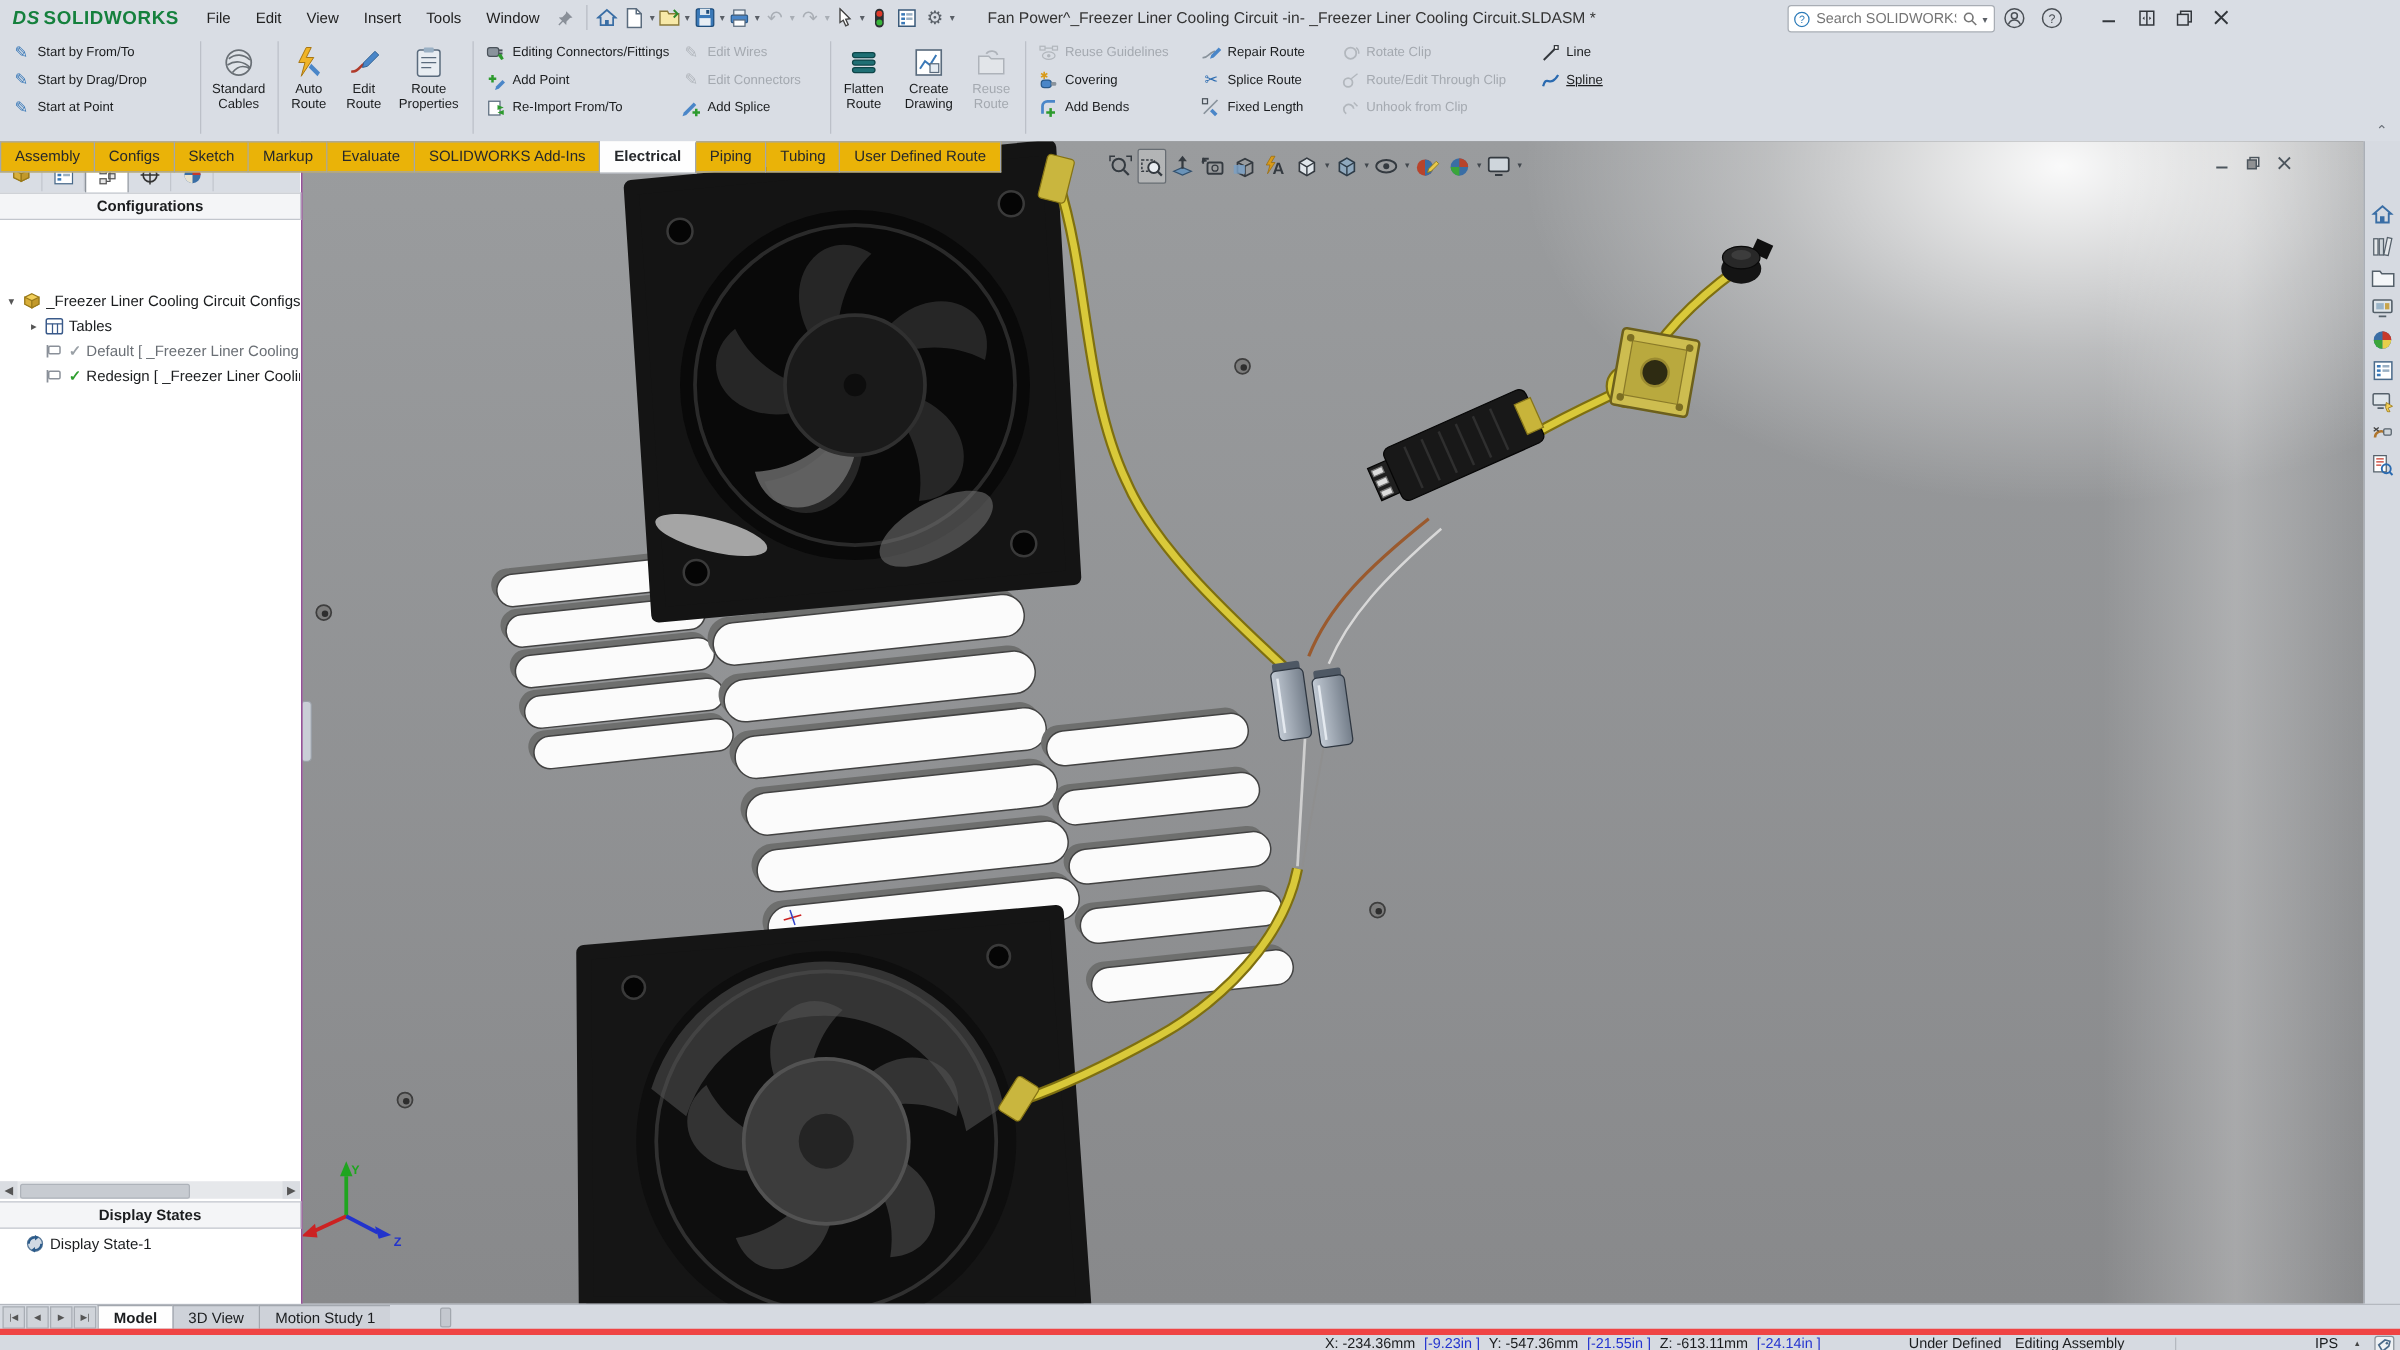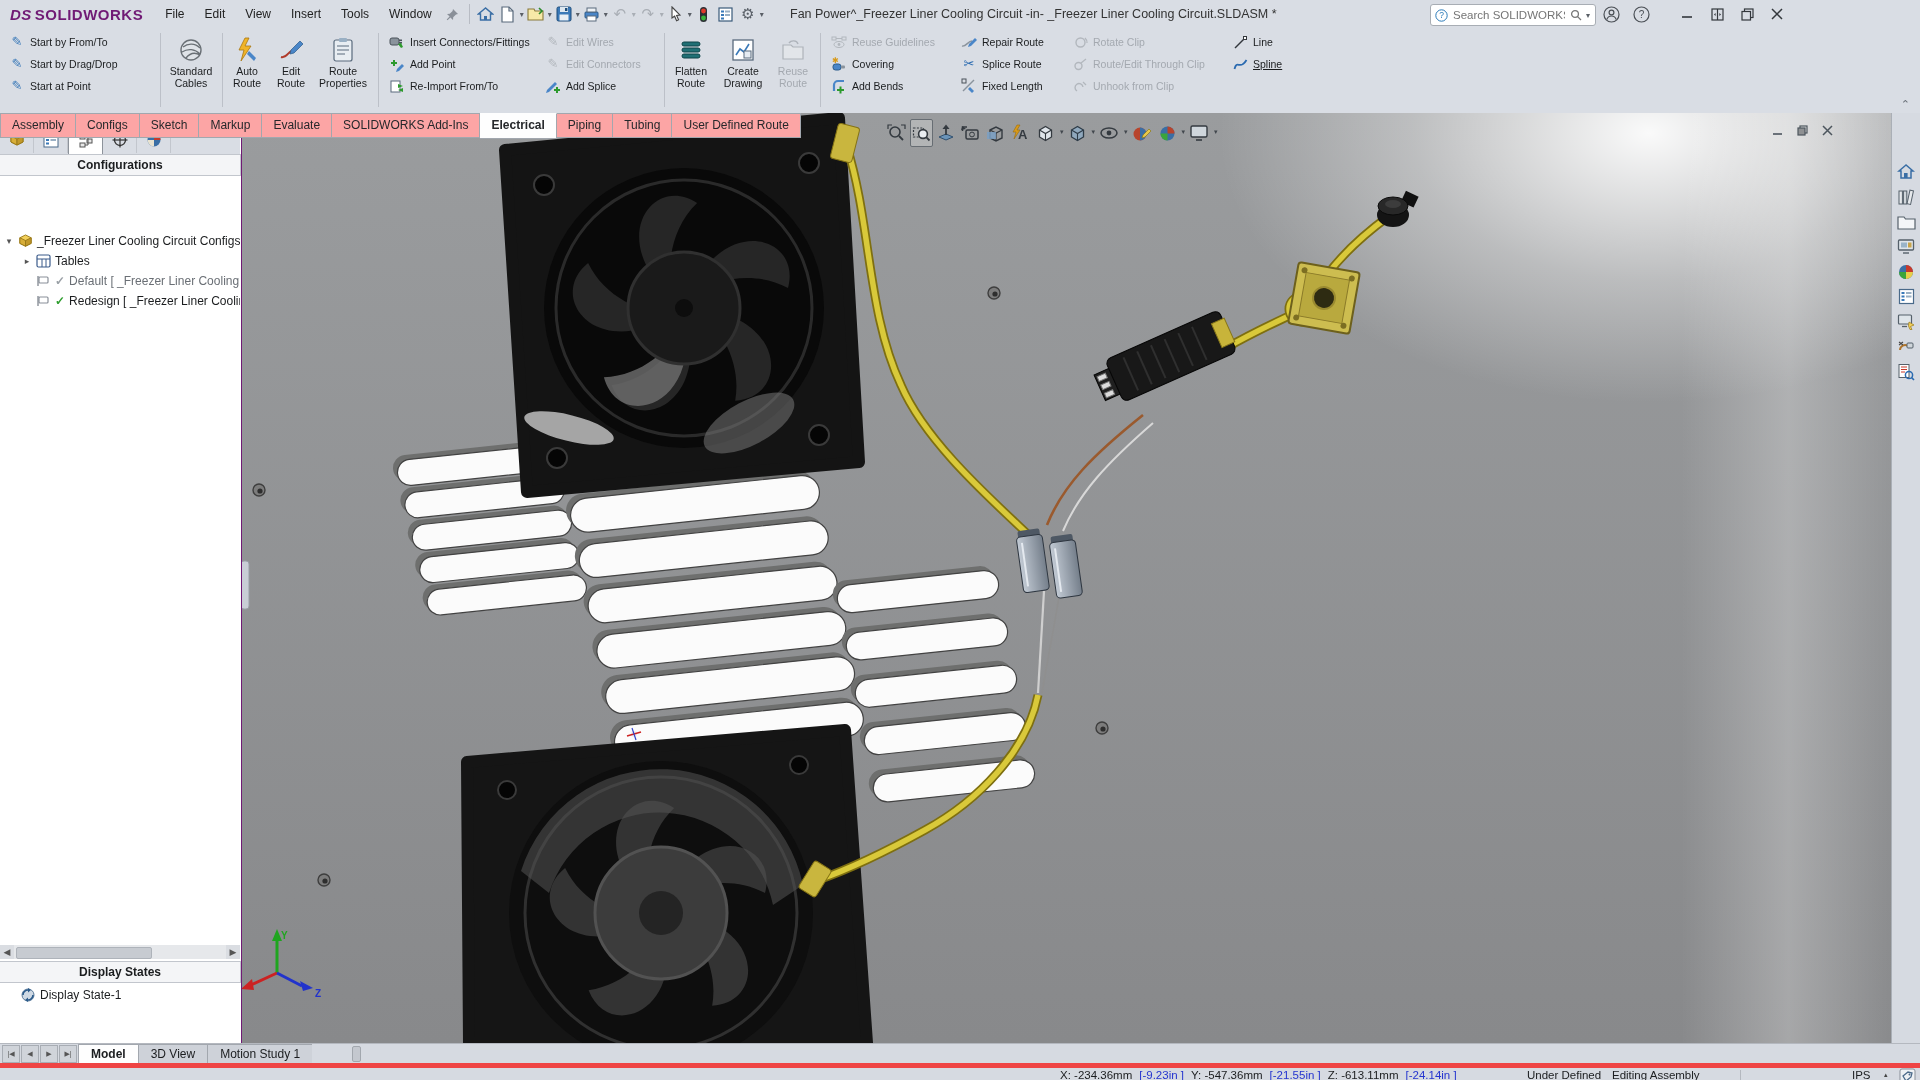--- a/index.html
+++ b/index.html
@@ -4,21 +4,21 @@
 <style>
   html,body{margin:0;padding:0}
   body{width:1920px;height:1080px;overflow:hidden;background:#d6dae1;
        font-family:"Liberation Sans",sans-serif;font-size:12px;color:#1b1d1f;
        -webkit-font-smoothing:antialiased}
   .a{position:absolute}
   .flex{display:flex;align-items:center}
   svg{display:block}
   
   #menubar{left:0;top:0;width:1920px;height:28px;background:#d9dde4;border-bottom:1px solid #c2c6cd}
-  .logo{font-weight:bold;font-size:15px;color:#701a75;letter-spacing:.5px}
+  .logo{font-weight:bold;font-size:15px;color:#15803d;letter-spacing:.5px}
   .menu-item{padding:0 10px;height:28px;line-height:28px;color:#222;cursor:default}
   .tbtn{width:22px;height:22px;display:flex;align-items:center;justify-content:center;border-radius:2px}
   .caret{font-size:8px;color:#5a5f66;margin:0 1px}
   .vsep{width:1px;height:20px;background:#b8bcc4;margin:0 5px}
   #doc-title{top:7px;left:790px;font-size:12.5px;color:#333;white-space:nowrap}
   #search-box{top:4px;left:1430px;width:156px;height:20px;background:#fff;border:1px solid #a8adb4;
      border-radius:3px;display:flex;align-items:center;padding:0 4px;gap:3px}
   #search-box input{border:0;outline:0;flex:1;font-size:11.5px;color:#666;font-family:"Liberation Sans",sans-serif;background:transparent;min-width:0}
   .winbtn{width:30px;height:24px;display:flex;align-items:center;justify-content:center}
   
@@ -29,21 +29,21 @@
   .sb.dis{color:#a4a9b0}
   .lb{position:absolute;top:3px;height:78px;display:flex;flex-direction:column;align-items:center;
       justify-content:flex-start;text-align:center;border-radius:2px;padding-top:4px}
   .lb .lic{height:30px;display:flex;align-items:center}
   .lb .ltxt{line-height:12px;margin-top:0}
   .lb.dis{color:#a4a9b0}
   .gi{display:inline-block;width:16px;text-align:center;font-size:13px;line-height:16px}
   #ribbon-collapse{position:absolute;right:10px;bottom:2px;color:#6a7078;font-size:11px}
   
   #tabstrip{left:0;top:113px;height:24px;display:flex;z-index:5}
-  .ctab{height:23px;line-height:23px;padding:0 11px;background:#fca5a5;border:1px solid #a2a7ae;
+  .ctab{height:23px;line-height:23px;padding:0 11px;background:#eab308;border:1px solid #a2a7ae;
         border-left:none;color:#26282b;white-space:nowrap}
   .ctab:first-child{border-left:1px solid #a2a7ae}
   .ctab.active{background:#fefefe;font-weight:bold;border-top:1px solid #fefefe;height:24px}
   
   #left-panel{left:0;top:113px;width:241px;height:930px;background:#fff;border-right:1px solid #701a75;z-index:4}
   #panel-grip{left:0;top:0;width:240px;height:14px;background:#d9dde4;border-bottom:1px solid #c6cad1;
       display:flex;align-items:center;justify-content:center}
   .grip-dot{width:6px;height:6px;border-radius:50%;background:#c0c4ca;border:1px solid #9aa0a8}
   #panel-tabs{left:0;top:14px;width:240px;height:27px;background:#d9dde4;display:flex}
   .ptab{width:33px;height:26px;display:flex;align-items:center;justify-content:center;border-right:1px solid #c2c6cd}
@@ -291,21 +291,21 @@
   <div class="scol" style="left:384px;width:150px">
     <div class="sb">
         <span>
           <svg width="16" height="16" viewBox="0 0 16 16">
             <rect x="1" y="4" width="9" height="7" rx="2" fill="#8a939c" stroke="#4a525a"></rect>
             <rect x="10" y="5.5" width="3" height="1.6" fill="#4a525a"></rect>
             <rect x="10" y="8" width="3" height="1.6" fill="#4a525a"></rect>
             <path d="M9 10l3 4 2-1-2-4z" fill="#2d9a2d"></path>
           </svg>
         </span>
-        <span>Insert Connectors/Fittings</span>
+        <span>Editing Connectors/Fittings</span>
       </div>
     <div class="sb">
         <span>
           <svg width="16" height="16" viewBox="0 0 16 16">
             <rect x="2" y="6" width="6" height="2" fill="#2d9a2d"></rect>
             <rect x="4" y="4" width="2" height="6" fill="#2d9a2d"></rect>
             <path d="M8 13l5-5 2 2-5 5-3 1z" fill="#4a86c8"></path>
           </svg>
         </span>
         <span>Add Point</span>

